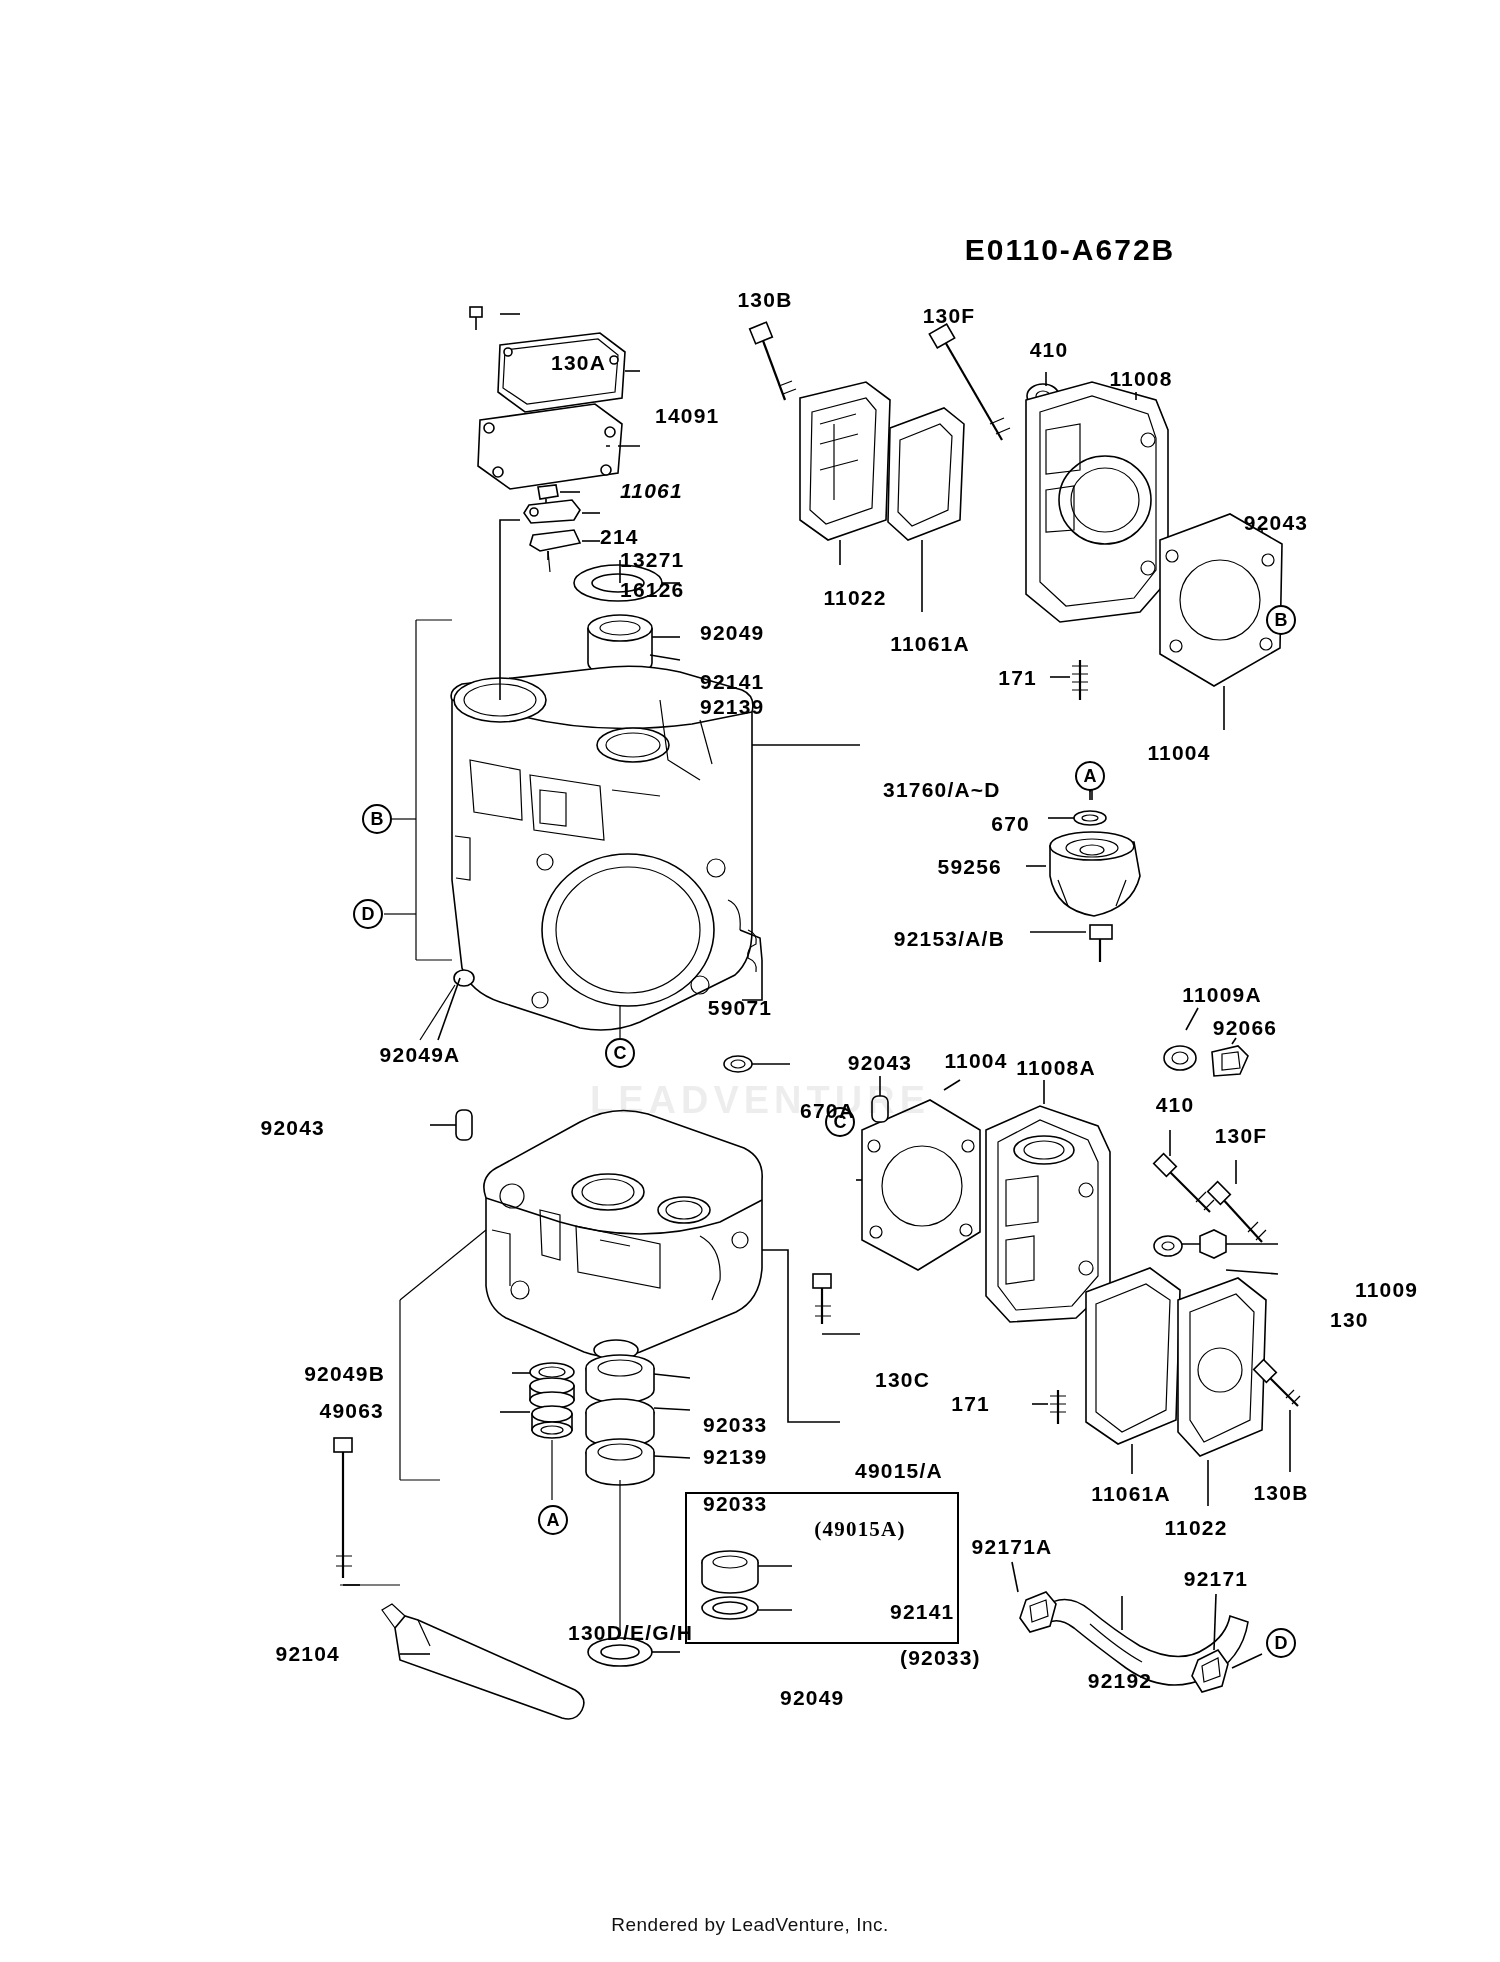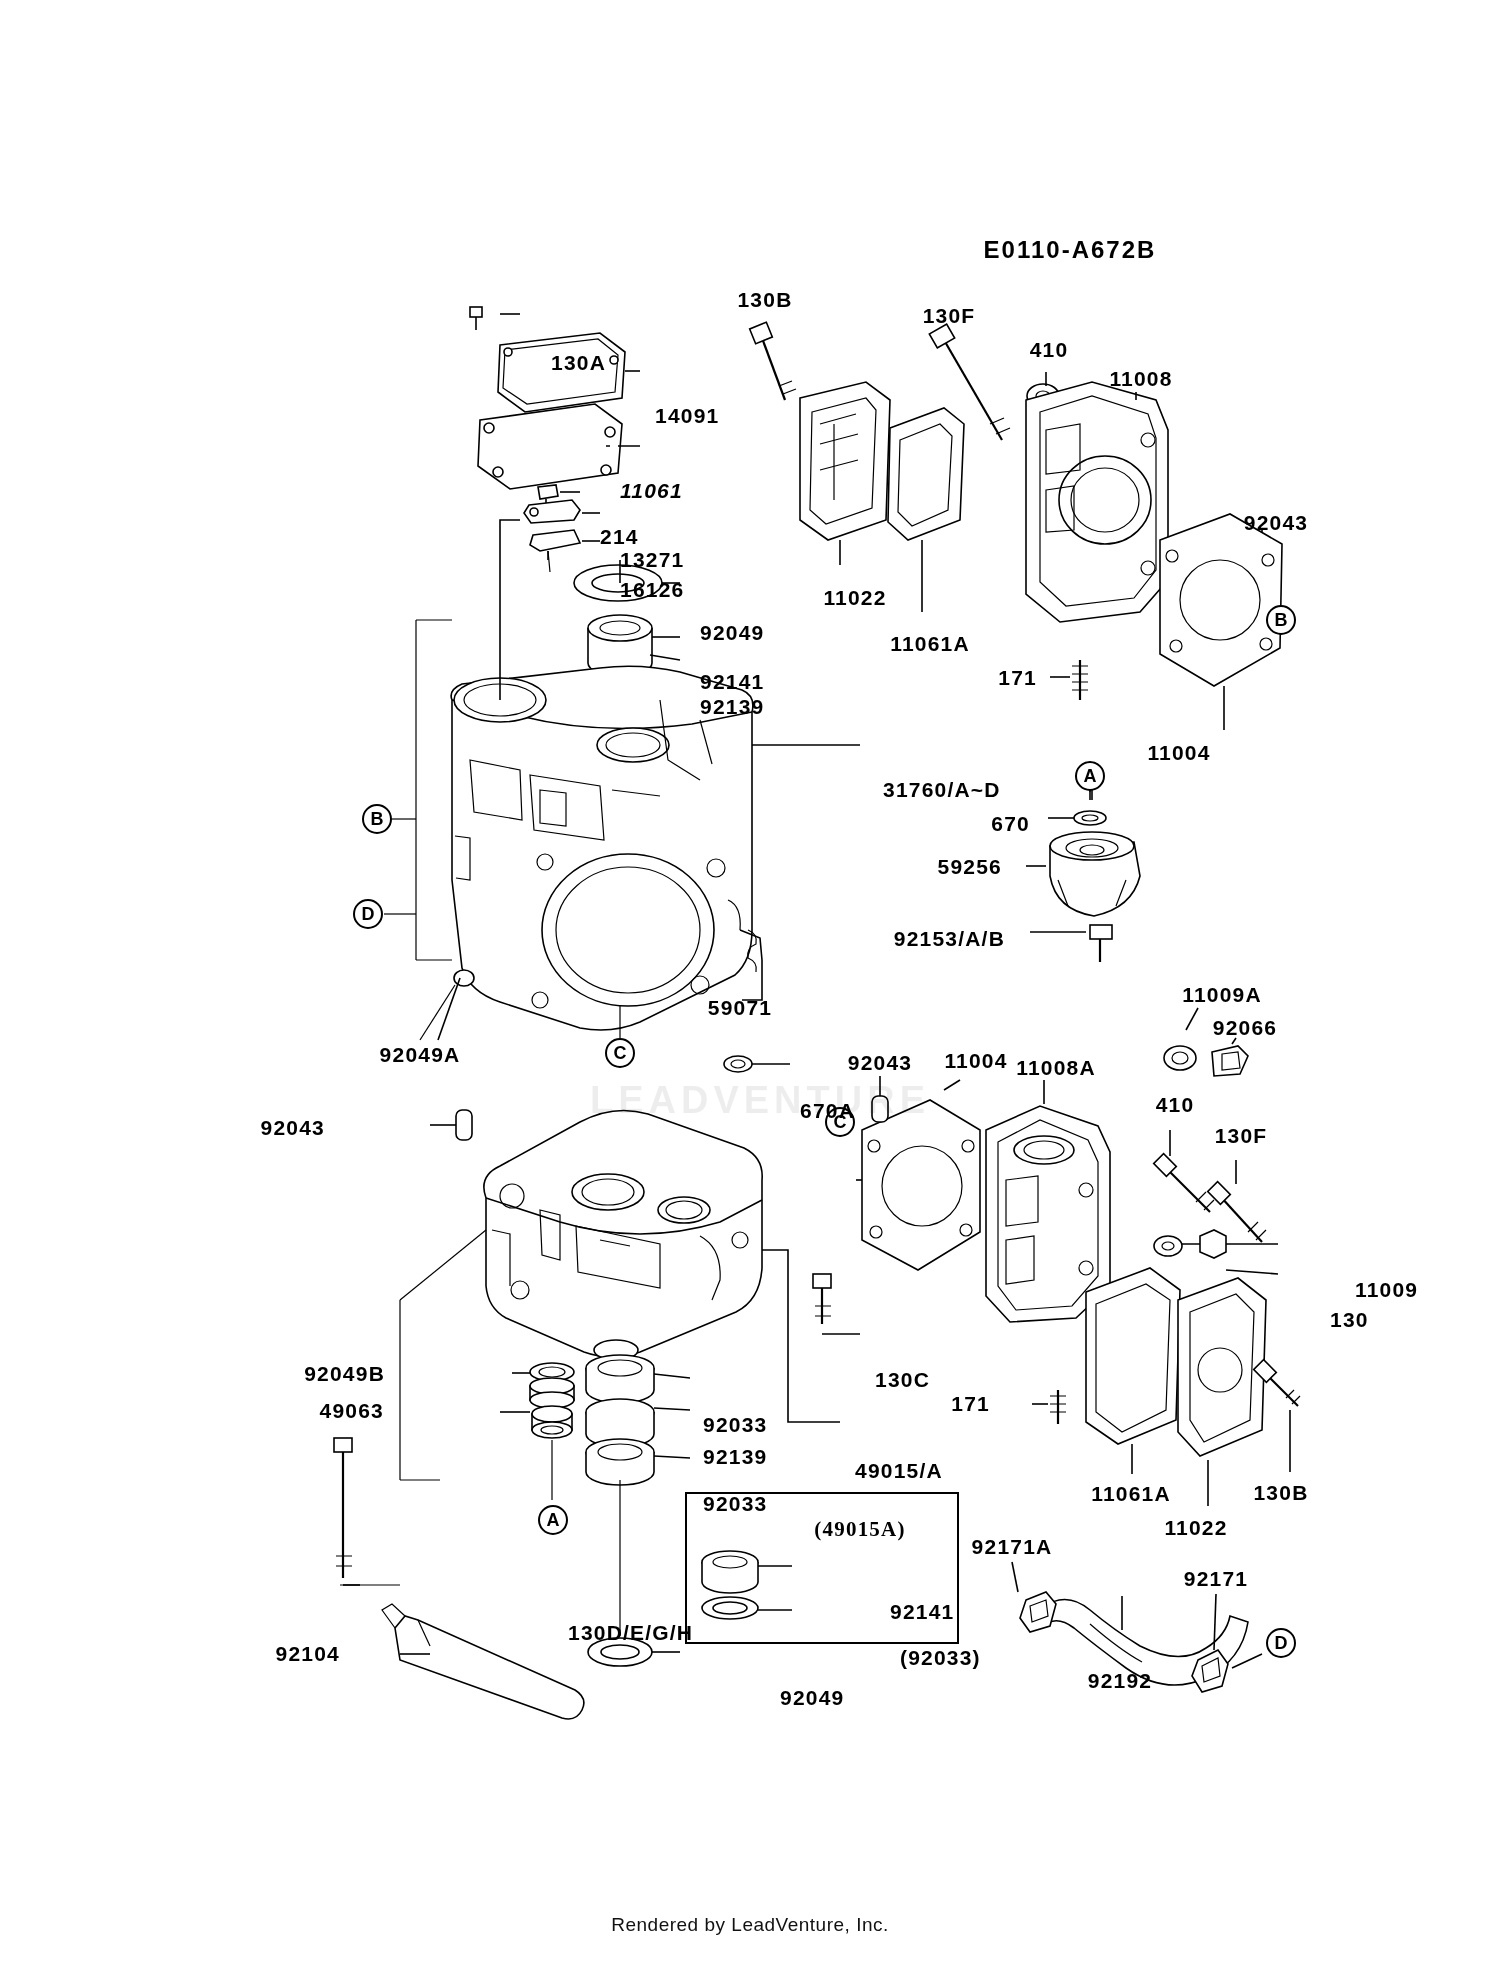--- a/index.html
+++ b/index.html
@@ -29,21 +29,21 @@
     letter-spacing: 1.2px;
     white-space: nowrap;
     color: #000;
     line-height: 1;
   }
   .label.l { transform: translate(-100%, -50%); }
   .label.r { transform: translate(0, -50%); margin-top: 44px; }
   .label.c { transform: translate(-50%, -50%); }
   #drawing-code {
     position: absolute;
-    font-size: 24px;
+    font-size: 30px;
     font-weight: bold;
     letter-spacing: 2px;
     left: 1070px;
     top: 250px;
     transform: translate(-50%, -50%);
     white-space: nowrap;
   }
   #footer-credit {
     position: absolute;
     left: 750px;

